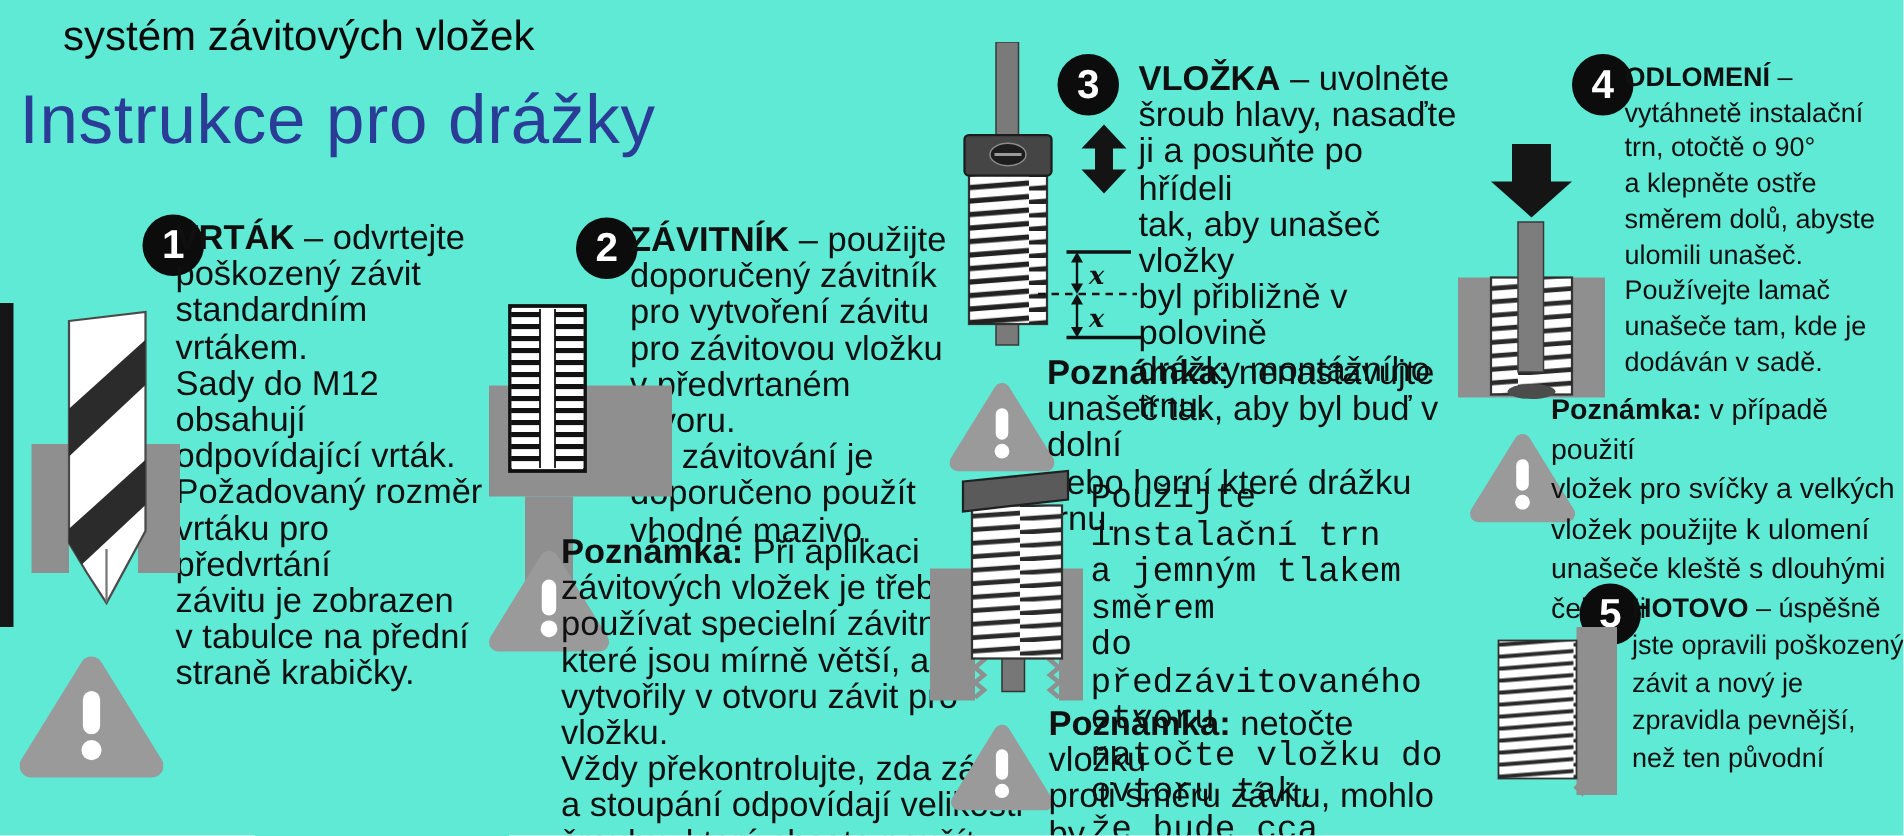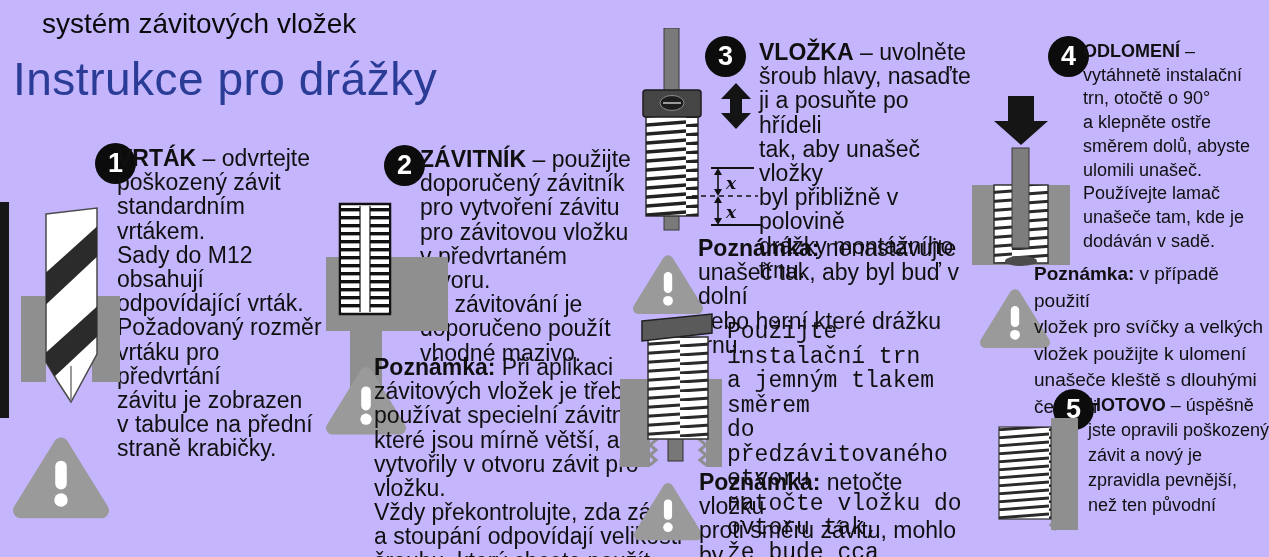--- a/index.html
+++ b/index.html
@@ -1,17 +1,17 @@
 <!DOCTYPE html>
 <html><head>
 <meta charset="utf-8">
 <style>
   html,body{margin:0;padding:0;background:#fff;}
   .sheet{
-    position:relative;width:1269px;height:557px;background:#c4b5fd;
+    position:relative;width:1269px;height:557px;background:#5eead4;
     font-family:"Liberation Sans", sans-serif;color:#111;overflow:hidden;
   }
   .abs{position:absolute;}
   .subtitle{font-size:28px;color:#0a0a0a;}
   .title{font-size:46px;color:#2b3c97;letter-spacing:.5px;}
   .badge{
     width:41px;height:41px;border-radius:50%;background:#0c0c0c;color:#fff;
     display:flex;align-items:center;justify-content:center;
     font-size:27px;font-weight:bold;
   }

